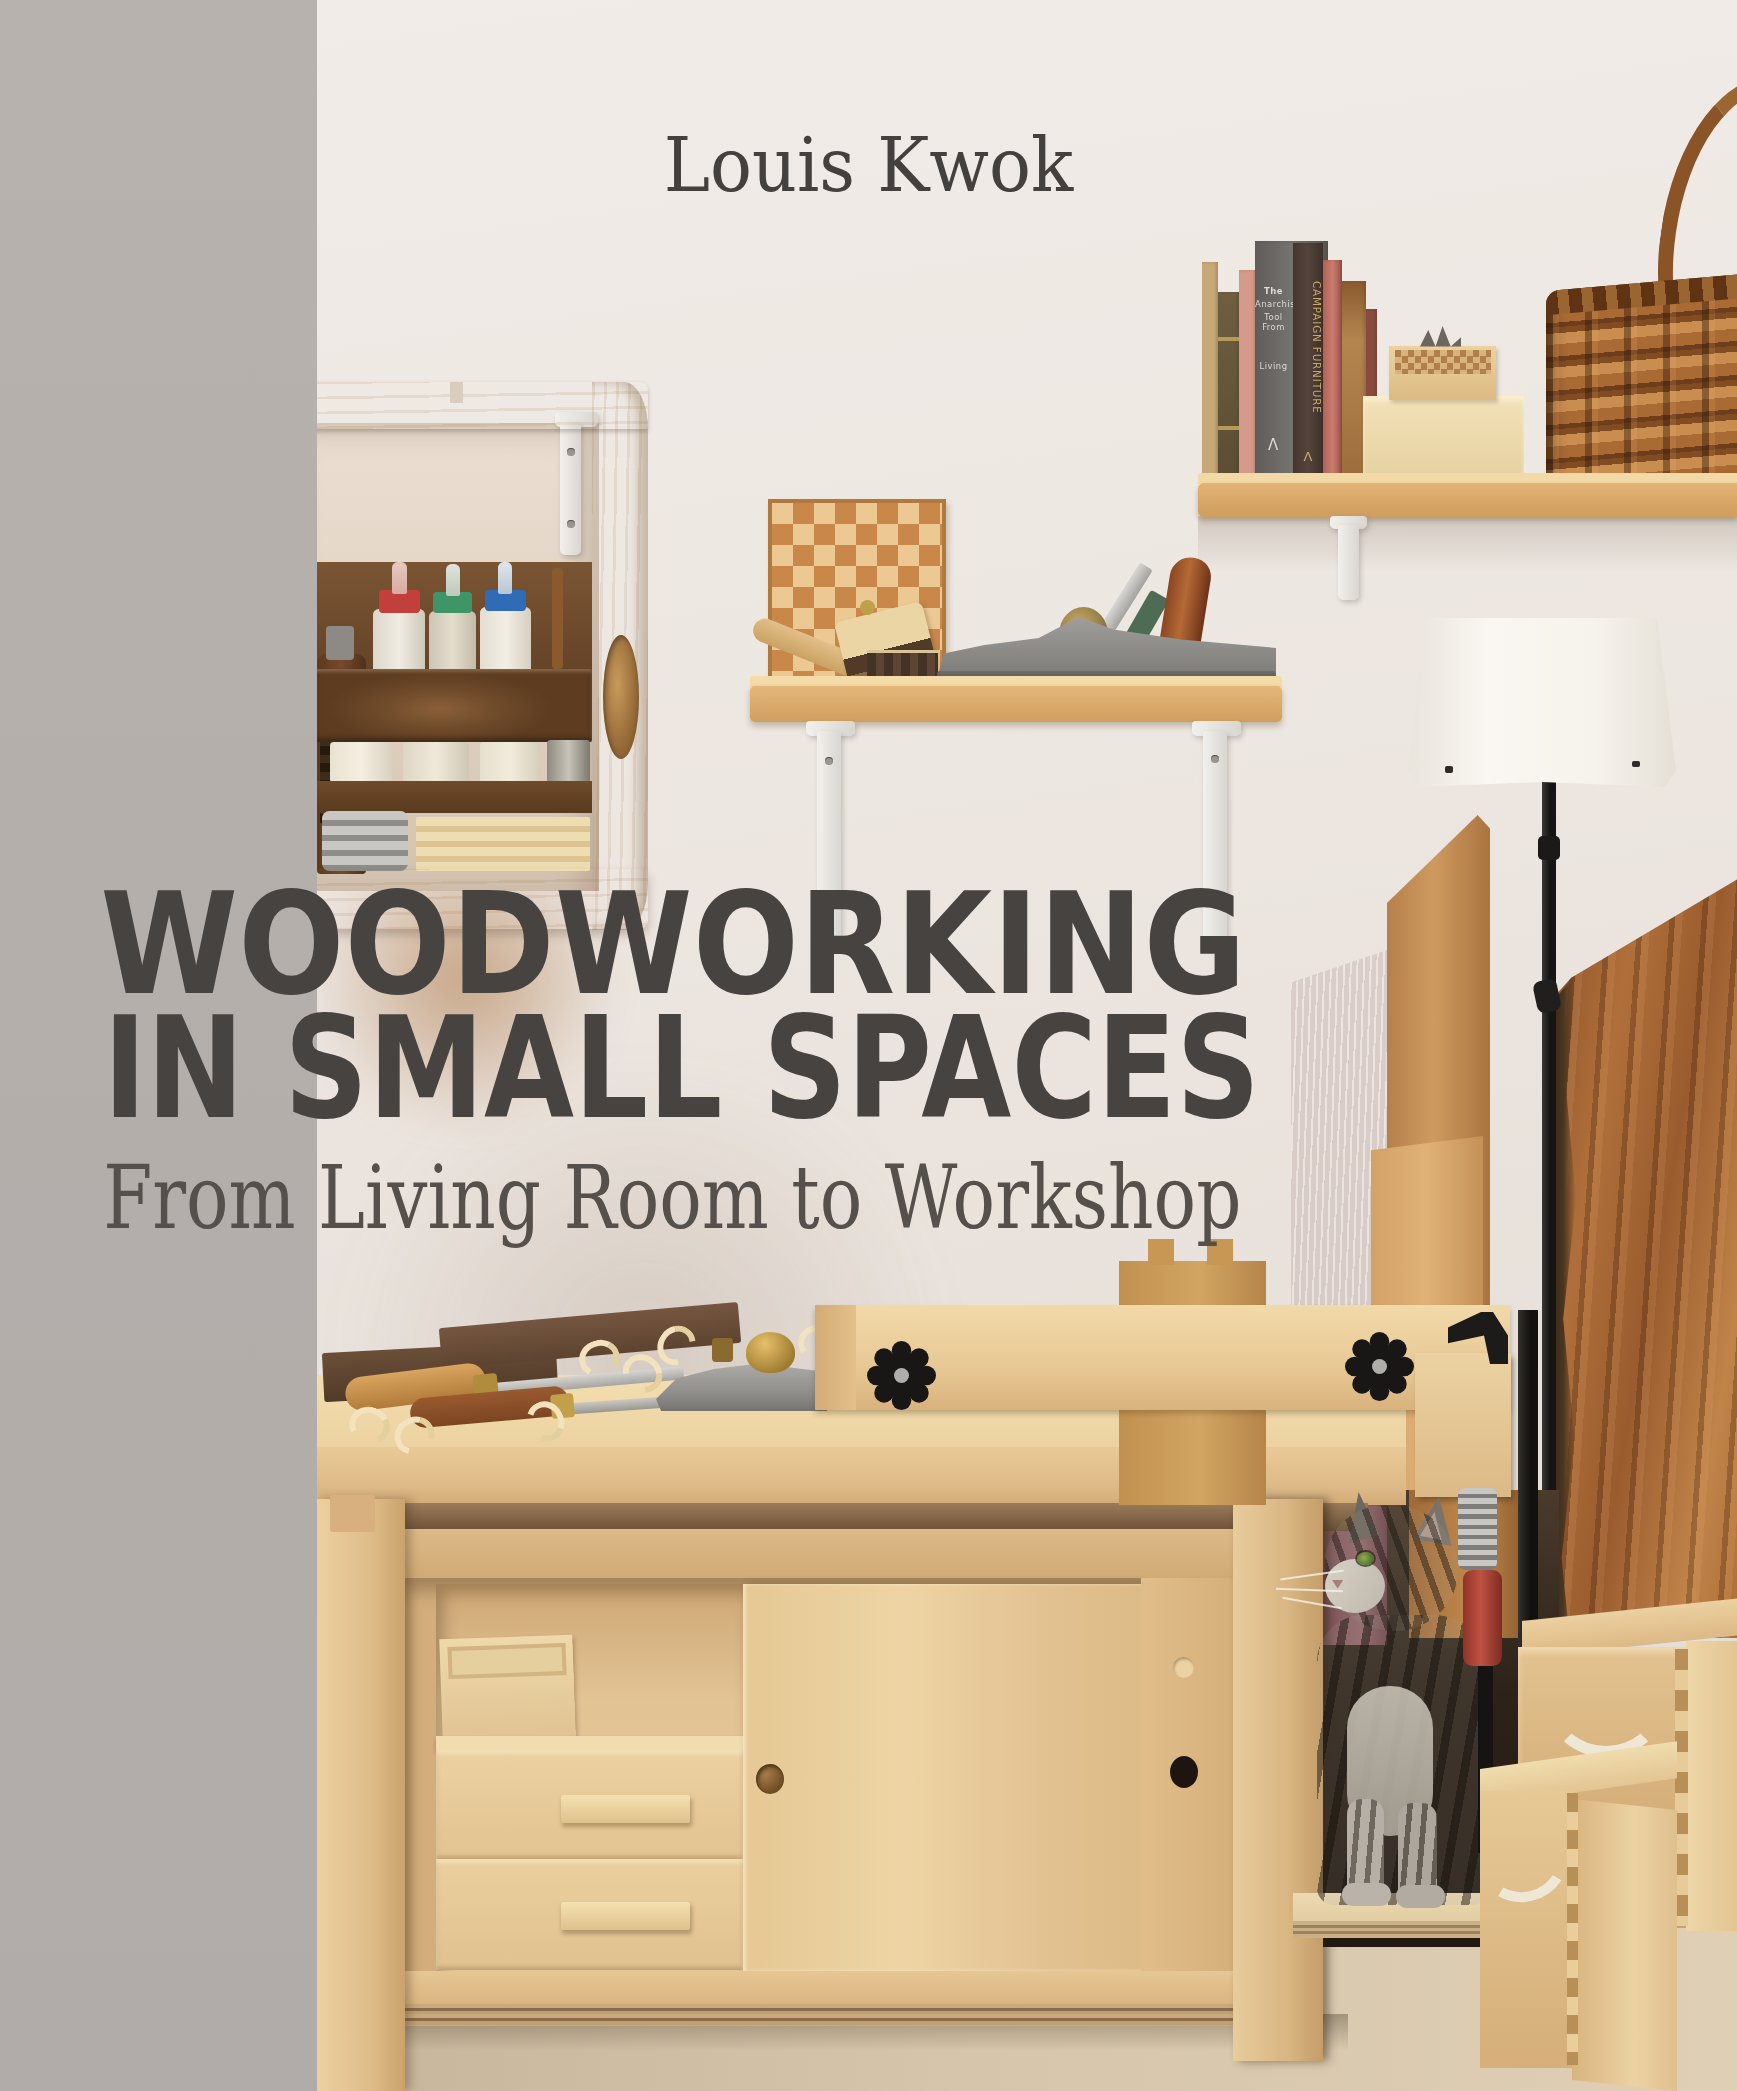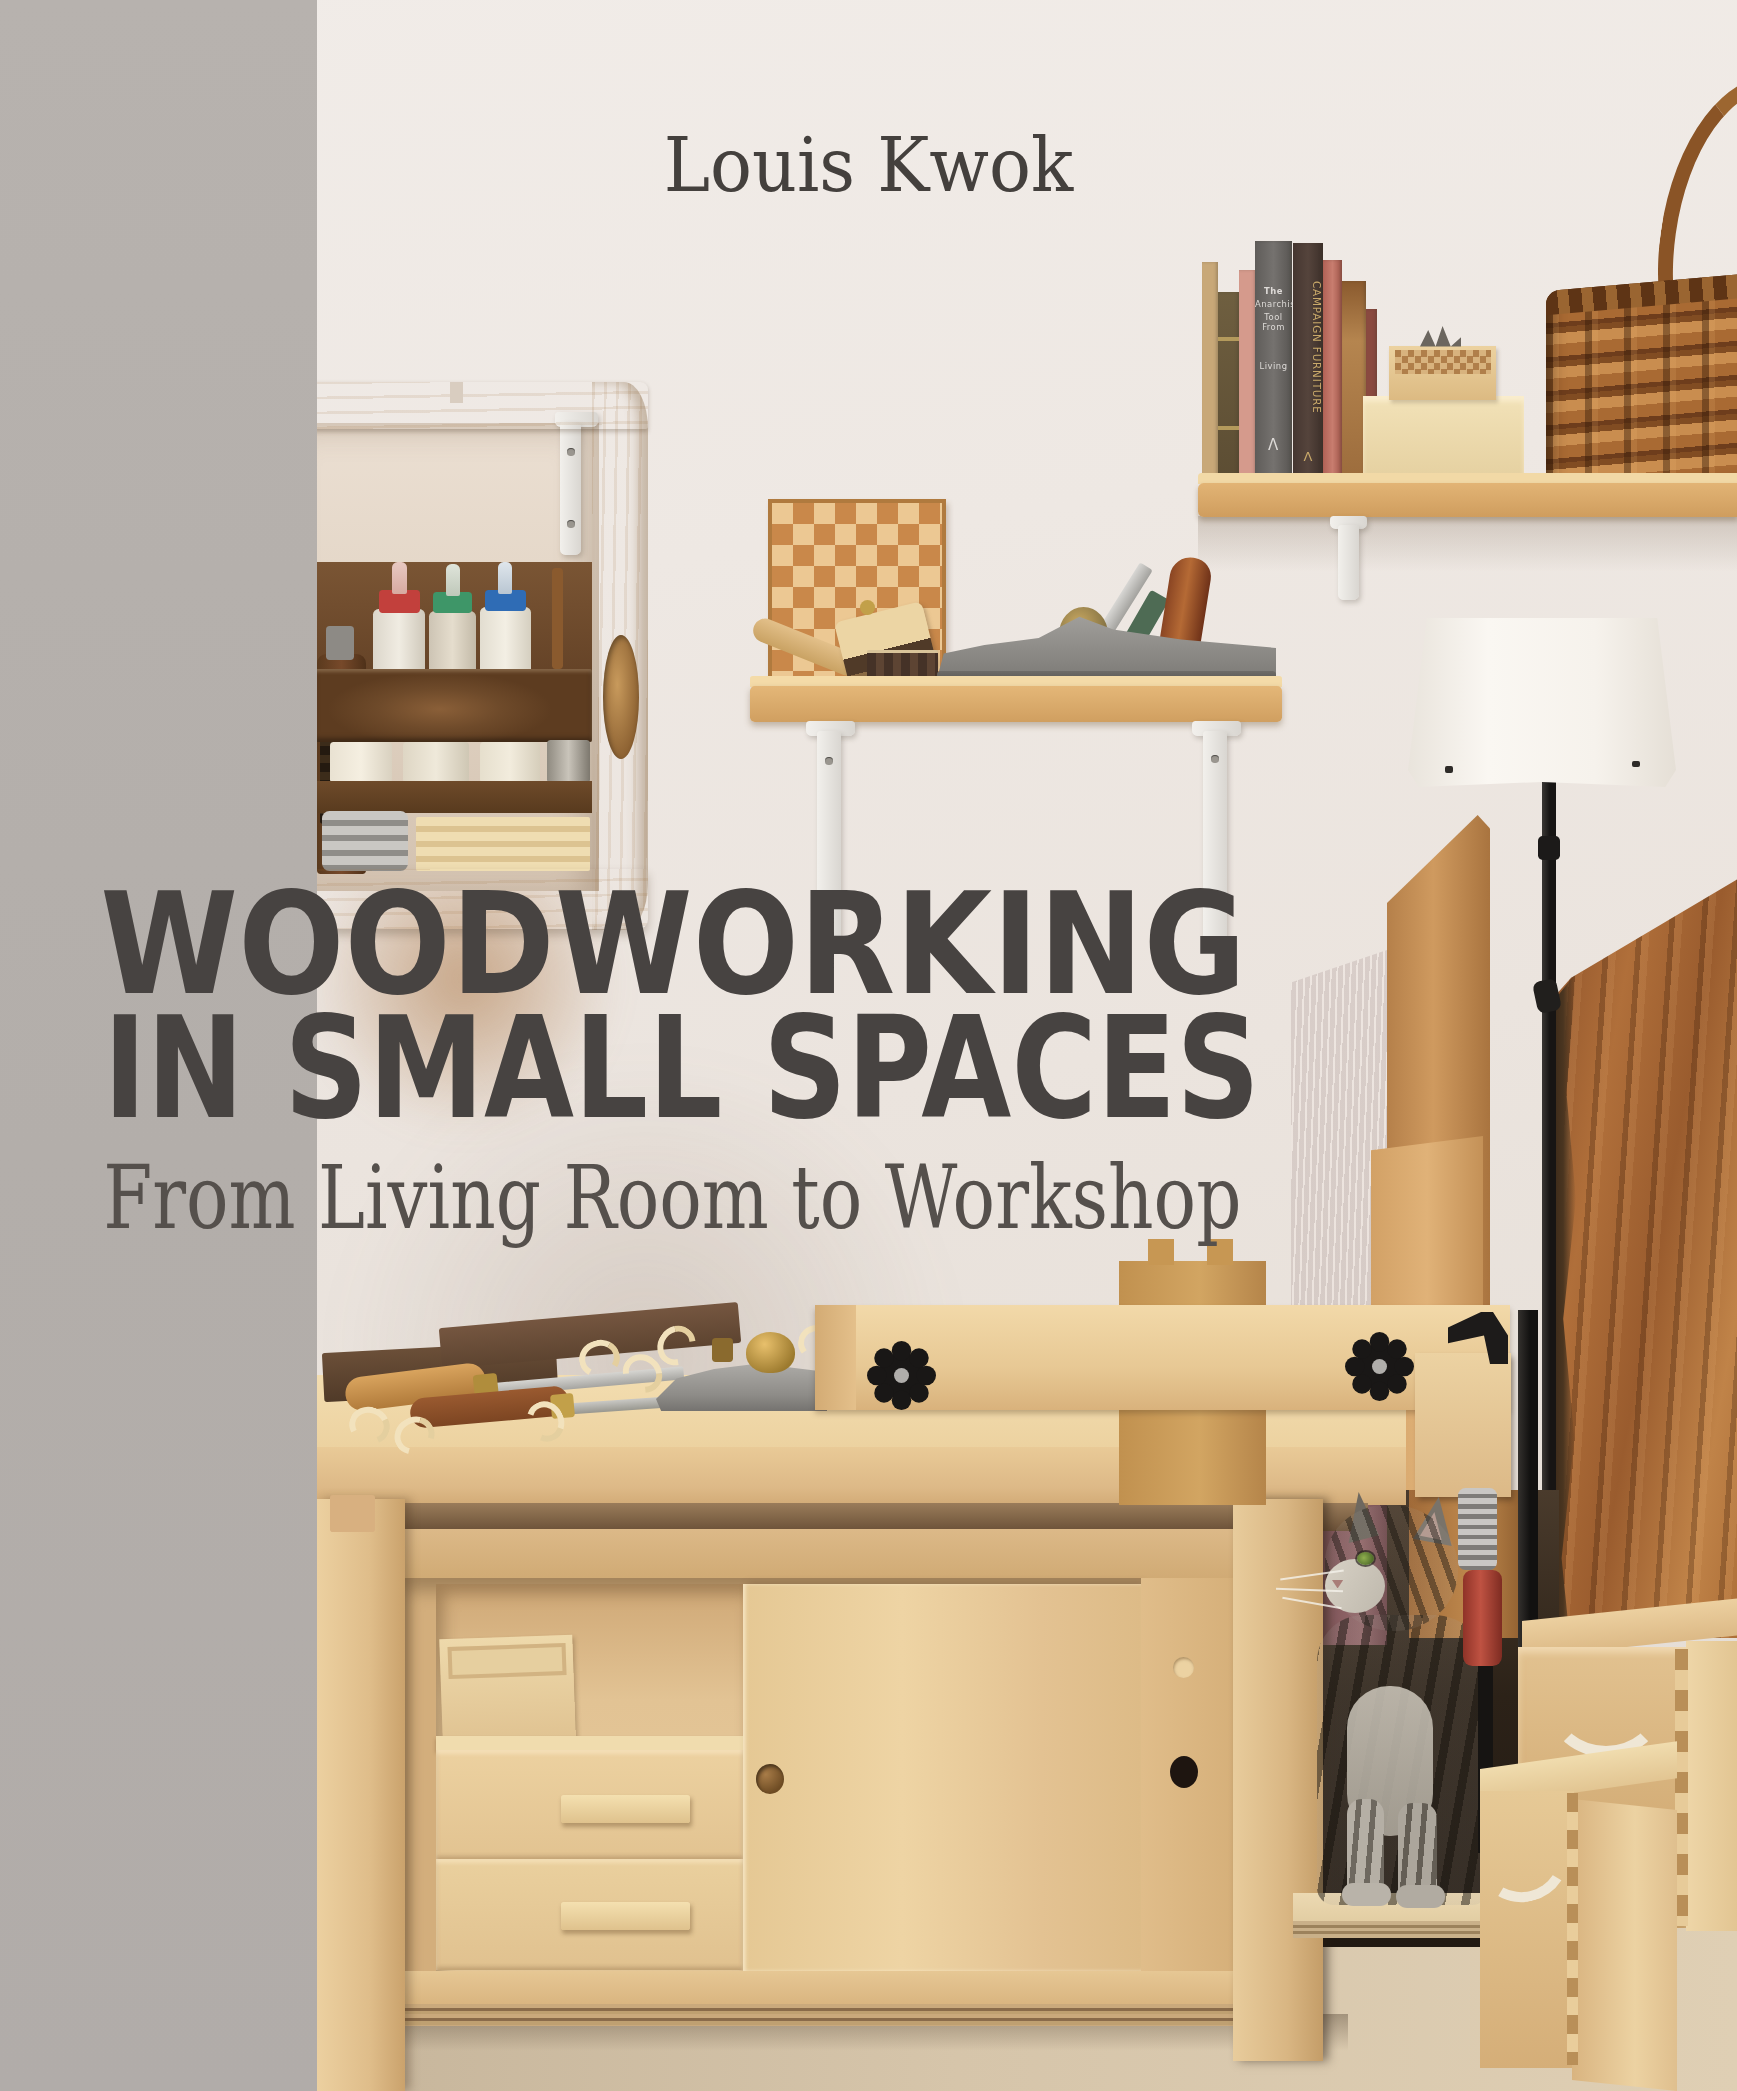--- a/index.html
+++ b/index.html
@@ -97,21 +97,21 @@
 
   <div class="abs" style="z-index:10;">
     <div class="abs" style="left:1198px;top:516px;width:540px;height:56px;background:linear-gradient(180deg,rgba(120,100,80,.25),rgba(120,100,80,0));"></div>
 
     <div class="abs book" style="left:1202px;top:262px;width:16px;height:218px;background:#c8a878;"></div>
     <div class="abs book" style="left:1218px;top:292px;width:20.6px;height:188px;background:linear-gradient(180deg,#6f5f40,#5c4d33);"></div>
     <div class="abs" style="left:1218px;top:337px;width:20.6px;height:3.7px;background:#b49a5c;"></div>
     <div class="abs" style="left:1218px;top:426px;width:20.6px;height:3.7px;background:#b49a5c;"></div>
     <div class="abs book" style="left:1239px;top:270px;width:17px;height:211px;background:#d59a8c;"></div>
 
-    <div class="abs book" style="left:1255px;top:241px;width:37px;height:240px;background:linear-gradient(90deg,#5f5c59,#75726f 50%,#585552);">
+    <div class="abs book" style="left:1255px;top:241px;width:37px;height:240px;background:linear-gradient(90deg,#5f5c59,#75726f 50%,#585552);padding-left:36px;">
       <div class="abs spinetext" style="left:0;top:45px;width:37px;font-weight:bold;">The</div>
       <div class="abs spinetext" style="left:0;top:58px;width:37px;">Anarchist's</div>
       <div class="abs spinetext" style="left:0;top:71px;width:37px;">Tool From</div>
       <div class="abs spinetext" style="left:0;top:120px;width:37px;">Living</div>
       <div class="abs spinetext" style="left:0;top:199px;width:37px;font-size:15px;">Λ</div>
     </div>
 
     <div class="abs book" style="left:1293px;top:243px;width:30px;height:238px;background:linear-gradient(90deg,#453630,#55443c 50%,#3d302a);">
       <div class="abs" style="left:0;top:11.2px;width:30px;height:187px;writing-mode:vertical-rl;color:#c9a96a;font-size:10.3px;letter-spacing:0.9px;text-align:center;">CAMPAIGN FURNITURE</div>
       <div class="abs" style="left:0;top:206px;width:30px;color:#c9a96a;font-size:13px;text-align:center;">Λ</div>

